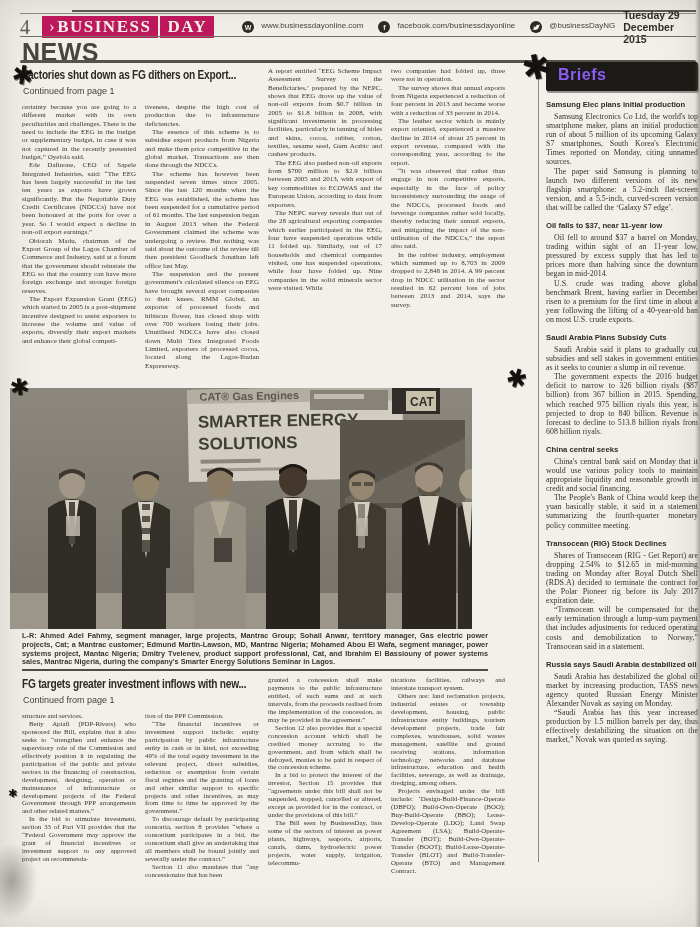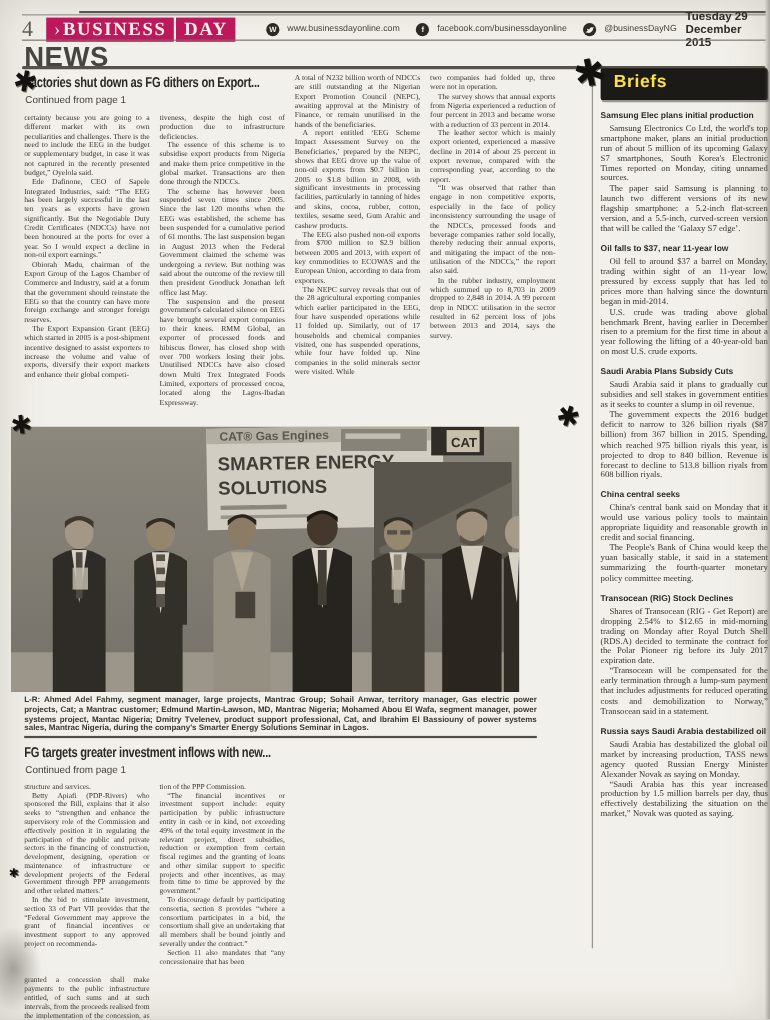--- a/index.html
+++ b/index.html
@@ -41,26 +41,26 @@
   .pair-cols .col{width:114px;flex:none;}
   .tallcol{width:114px;flex:none;}
   
   .photo{position:absolute;left:10px;top:388px;width:462px;height:241px;margin:0;background:#8e8a80;}
   .photo svg{display:block;}
   .caption{position:absolute;left:22px;top:632px;width:466px;font-family:"Liberation Sans",sans-serif;
         font-size:7.3px;line-height:8.8px;text-align:justify;color:#3a3731;font-weight:bold;}
   .article-divider{position:absolute;left:22px;top:669px;width:466px;border-top:2px solid #504d46;}
   
   .second-article{position:absolute;left:22px;top:676px;width:486px;height:250px;overflow:hidden;
-        display:flex;gap:9px;flex-direction:column;}
+        display:flex;gap:9px;}
   .second-article .body p{font-size:6.8px;line-height:7.95px;}
   
   .briefs-divider{position:absolute;left:538px;top:64px;height:798px;border-left:1px solid #8d897f;}
   .briefs{position:absolute;left:546px;top:62px;width:152px;}
-  .briefs-header{background:#1b1a16;color:#fde047;font-family:"Liberation Sans",sans-serif;
+  .briefs-header{background:#1b1a16;color:#8b5cf6;font-family:"Liberation Sans",sans-serif;
         font-weight:bold;font-size:16px;padding:4px 12px 7px;border-radius:2px;
         letter-spacing:.5px;box-shadow:1px 2px 0 rgba(60,58,52,.5);}
   .brief-item{margin-top:9px;}
   .brief-heading{margin:0 0 3px;font-family:"Liberation Sans",sans-serif;font-weight:bold;
         font-size:7.7px;color:#2e2c27;}
   .brief-body p{margin:0;font-size:7.9px;line-height:9.1px;text-align:justify;
         text-indent:8px;color:#36332c;}
   
   .splat{position:absolute;color:#14120e;line-height:1;font-family:"DejaVu Sans",sans-serif;
         text-shadow:1px 1px 0 rgba(20,18,14,.55);}
@@ -115,21 +115,20 @@
           </div>
         <div class="col body">
             <p>tiveness, despite the high cost of production due to infrastructure deficiencies.</p>
             <p>The essence of this scheme is to subsidise export products from Nigeria and make them price competitive in the global market. Transactions are then done through the NDCCs.</p>
             <p>The scheme has however been suspended seven times since 2005. Since the last 120 months when the EEG was established, the scheme has been suspended for a cumulative period of 61 months. The last suspension began in August 2013 when the Federal Government claimed the scheme was undergoing a review. But nothing was said about the outcome of the review till then president Goodluck Jonathan left office last May.</p>
             <p>The suspension and the present government's calculated silence on EEG have brought several export companies to their knees. RMM Global, an exporter of processed foods and hibiscus flower, has closed shop with over 700 workers losing their jobs. Unutilised NDCCs have also closed down Multi Trex Integrated Foods Limited, exporters of processed cocoa, located along the Lagos-Ibadan Expressway.</p>
           </div>
       </div>
     </div>
     <div class="tallcol body">
-        <p>A total of N232 billion worth of NDCCs are still outstanding at the Nigerian Export Promotion Council (NEPC), awaiting approval at the Ministry of Finance, or remain unutilised in the hands of the beneficiaries.</p>
         <p>A report entitled ‘EEG Scheme Impact Assessment Survey on the Beneficiaries,’ prepared by the NEPC, shows that EEG drove up the value of non-oil exports from $0.7 billion in 2005 to $1.8 billion in 2008, with significant investments in processing facilities, particularly in tanning of hides and skins, cocoa, rubber, cotton, textiles, sesame seed, Gum Arabic and cashew products.</p>
         <p>The EEG also pushed non-oil exports from $700 million to $2.9 billion between 2005 and 2013, with export of key commodities to ECOWAS and the European Union, according to data from exporters.</p>
         <p>The NEPC survey reveals that out of the 28 agricultural exporting companies which earlier participated in the EEG, four have suspended operations while 11 folded up. Similarly, out of 17 households and chemical companies visited, one has suspended operations, while four have folded up. Nine companies in the solid minerals sector were visited. While</p>
       </div>
     <div class="tallcol body">
         <p>two companies had folded up, three were not in operation.</p>
         <p>The survey shows that annual exports from Nigeria experienced a reduction of four percent in 2013 and became worse with a reduction of 33 percent in 2014.</p>
         <p>The leather sector which is mainly export oriented, experienced a massive decline in 2014 of about 25 percent in export revenue, compared with the corresponding year, according to the report.</p>
         <p>“It was observed that rather than engage in non competitive exports, especially in the face of policy inconsistency surrounding the usage of the NDCCs, processed foods and beverage companies rather sold locally, thereby reducing their annual exports, and mitigating the impact of the non-utilisation of the NDCCs,” the report also said.</p>
         <p>In the rubber industry, employment which summed up to 8,703 in 2009 dropped to 2,848 in 2014. A 99 percent drop in NDCC utilisation in the sector resulted in 62 percent loss of jobs between 2013 and 2014, says the survey.</p>

